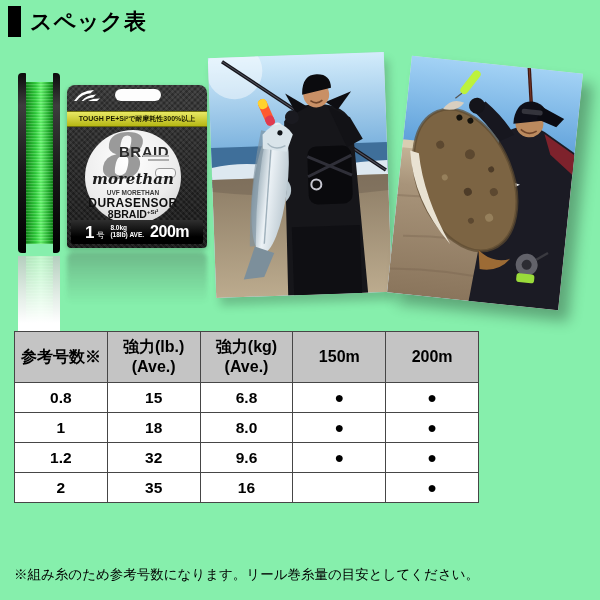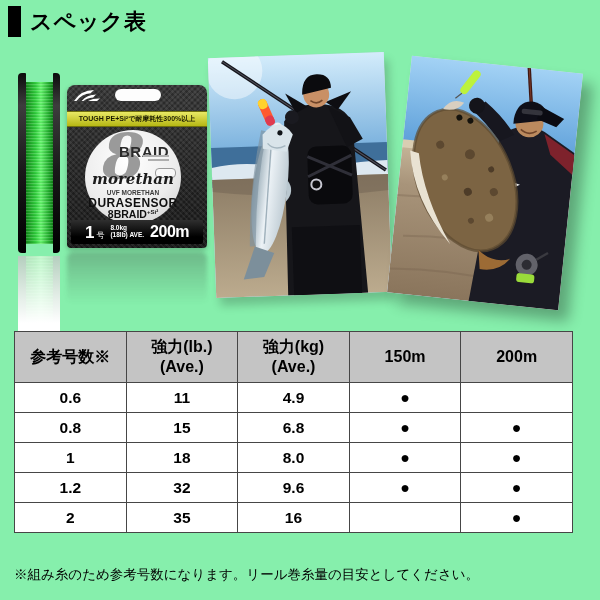--- a/index.html
+++ b/index.html
@@ -69,21 +69,21 @@
 
   
   .photo{position:absolute;overflow:hidden;background:#cde;}
   .photo svg{display:block;}
   .photo1{left:212px;top:55px;width:176px;height:240px;transform:rotate(-2deg);
       box-shadow:4px 8px 10px rgba(0,0,0,.20);}
   .photo2{left:399px;top:64px;width:172px;height:238px;transform:rotate(6deg);
       box-shadow:11px 10px 14px rgba(0,0,0,.30);}
 
   
-  .spec-table{position:absolute;left:14px;top:331px;width:559px;border-collapse:collapse;table-layout:fixed;}
+  .spec-table{position:absolute;left:14px;top:331px;width:465px;border-collapse:collapse;table-layout:fixed;}
   .spec-table th,.spec-table td{border:1px solid #464646;text-align:center;vertical-align:middle;padding:0;}
   .spec-table th{background:#c4c4c4;height:50px;font-size:16px;font-weight:bold;white-space:pre-line;line-height:1.25;}
   .spec-table td{height:29px;font-size:15.5px;font-weight:bold;background:#fff;}
   .spec-table td.dot{font-size:16px;}
 
   .footnote{position:absolute;left:14px;top:566px;margin:0;font-size:13.5px;font-weight:normal;color:#000;}
 </style>
 </head>
 <body>
 
@@ -271,27 +271,20 @@
         <th>強力(lb.)
 (Ave.)</th>
         <th>強力(kg)
 (Ave.)</th>
         <th>150m</th>
         <th>200m</th>
       </tr>
     </thead>
     <tbody>
       <tr>
-        <td>0.6</td>
-        <td>11</td>
-        <td>4.9</td>
-        <td class="dot">●</td>
-        <td class="dot"></td>
-      </tr>
-      <tr>
         <td>0.8</td>
         <td>15</td>
         <td>6.8</td>
         <td class="dot">●</td>
         <td class="dot">●</td>
       </tr>
       <tr>
         <td>1</td>
         <td>18</td>
         <td>8.0</td>

